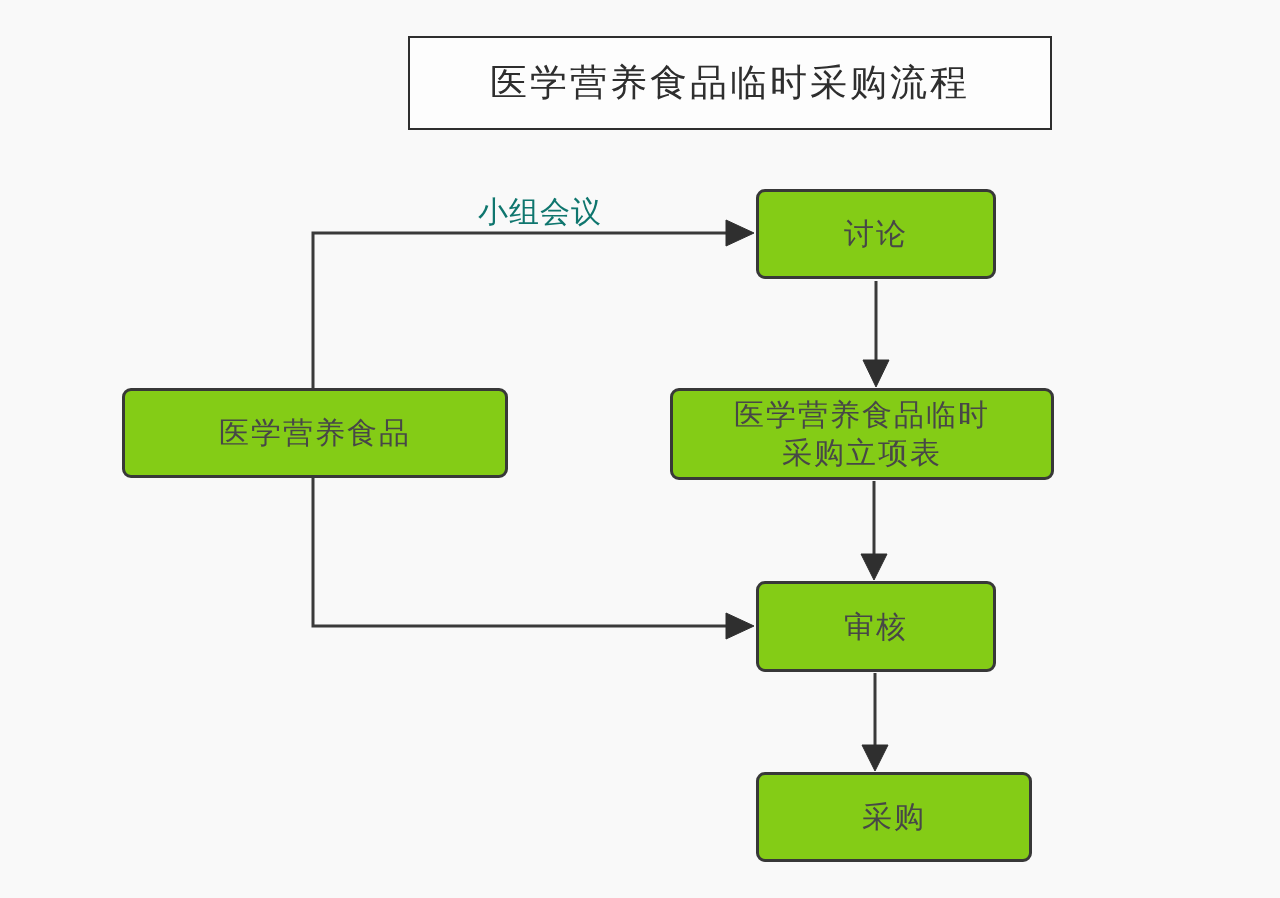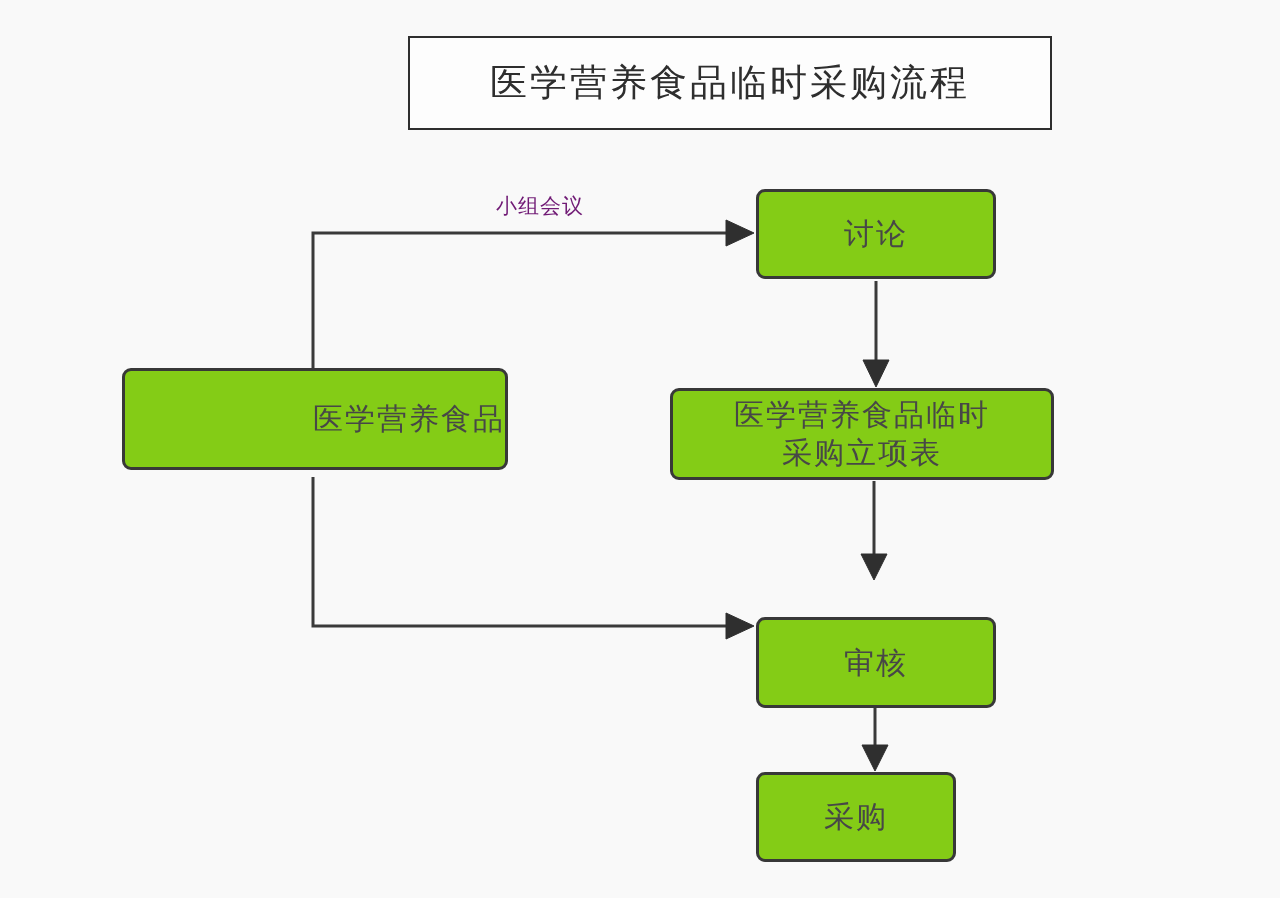--- a/index.html
+++ b/index.html
@@ -56,33 +56,33 @@
   }
   .node {
     border: 3px solid #383838;
     border-radius: 9px;
     font-size: 30px;
     letter-spacing: 2px;
     color: #474747;
     line-height: 38px;
   }
   .n-discussion { left: 756px; top: 189px; width: 240px; height: 90px; }
-  .n-group      { left: 122px; top: 368px; width: 386px; height: 102px; align-items: flex-end; }
+  .n-group      { left: 122px; top: 388px; width: 386px; height: 90px; }
   .n-form       { left: 670px; top: 388px; width: 384px; height: 92px; }
-  .n-review     { left: 756px; top: 581px; width: 240px; height: 91px; margin-top: 36px; }
-  .n-purchase   { left: 756px; top: 772px; width: 200px; height: 90px; }
+  .n-review     { left: 756px; top: 581px; width: 240px; height: 91px; }
+  .n-purchase   { left: 756px; top: 772px; width: 276px; height: 90px; }
   .edge-label {
     position: absolute;
     left: 460px;
     top: 192px;
     width: 160px;
     text-align: center;
-    font-size: 21px;
+    font-size: 30px;
     letter-spacing: 1px;
-    color: #701a75;
+    color: #0f766e;
   }
 </style>
 </head>
 <body>
 
 <div class="canvas">
 
   <svg class="connectors" viewBox="0 0 1280 898" xmlns="http://www.w3.org/2000/svg">
 
     <path d="M 313 389 L 313 233 L 727 233"></path>

